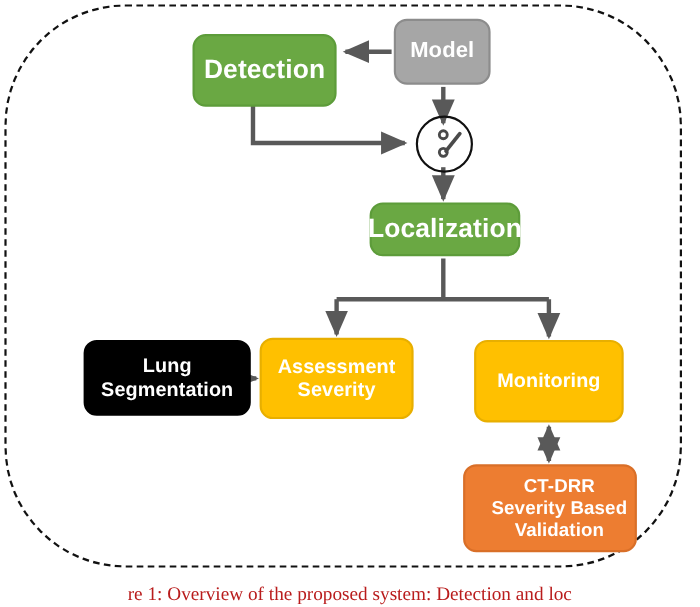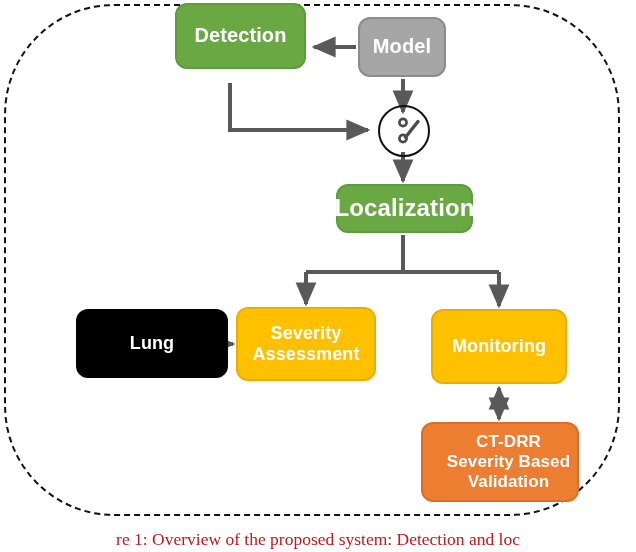--- a/index.html
+++ b/index.html
@@ -49,24 +49,24 @@
     text-align: center;
     color: #ffffff;
     font-weight: bold;
     line-height: 1.18;
     letter-spacing: 0.1px;
     padding: 2px 6px;
   }
   .node .line { display: block; }
 
   #node-detection {
-    left: 175px; top: 3px; width: 131px; height: 66px;
+    left: 175px; top: 31px; width: 131px; height: 66px;
     background: #6AA843;
     border: 2px solid #5D9C3A;
-    font-size: 20px;
+    font-size: 24px;
   }
   #node-model {
     left: 358px; top: 17px; width: 88px; height: 60px;
     background: #A6A6A6;
     border: 2px solid #8C8C8C;
     font-size: 20px;
   }
   #node-localization {
     left: 336px; top: 184px; width: 137px; height: 49px;
     background: #6AA843;
@@ -190,27 +190,28 @@
 
   <div class="node" id="node-localization">
     <div>
       <span class="line">Localization</span>
     </div>
   </div>
 
   <div class="node" id="node-lung-segmentation">
     <div>
       <span class="line">Lung</span>
+      <span class="line">Segmentation</span>
     </div>
   </div>
 
   <div class="node" id="node-severity-assessment">
     <div>
+      <span class="line">Assessment</span>
       <span class="line">Severity</span>
-      <span class="line">Assessment</span>
     </div>
   </div>
 
   <div class="node" id="node-patient-monitoring">
     <div>
       <span class="line">Monitoring</span>
     </div>
   </div>
 
   <div class="node" id="node-ct-drr">

